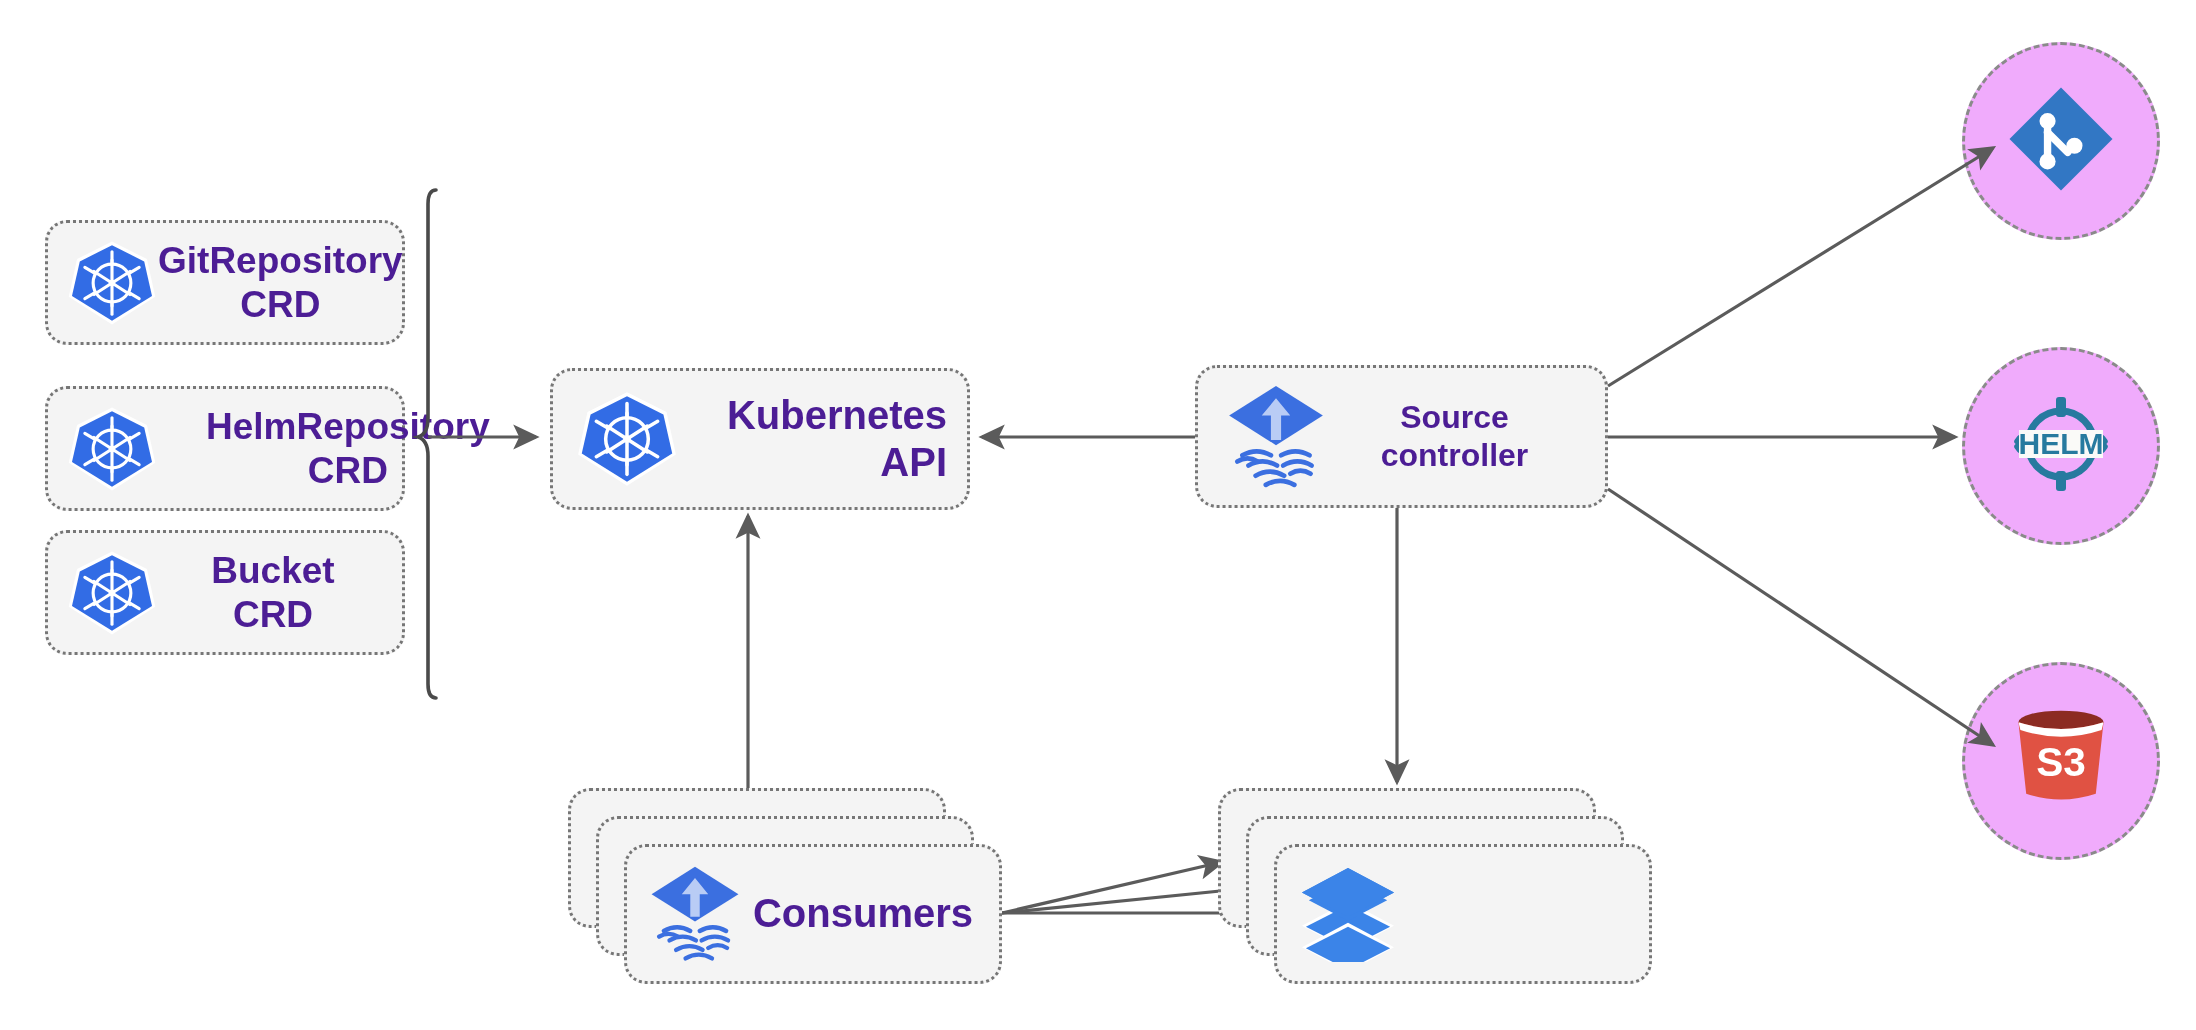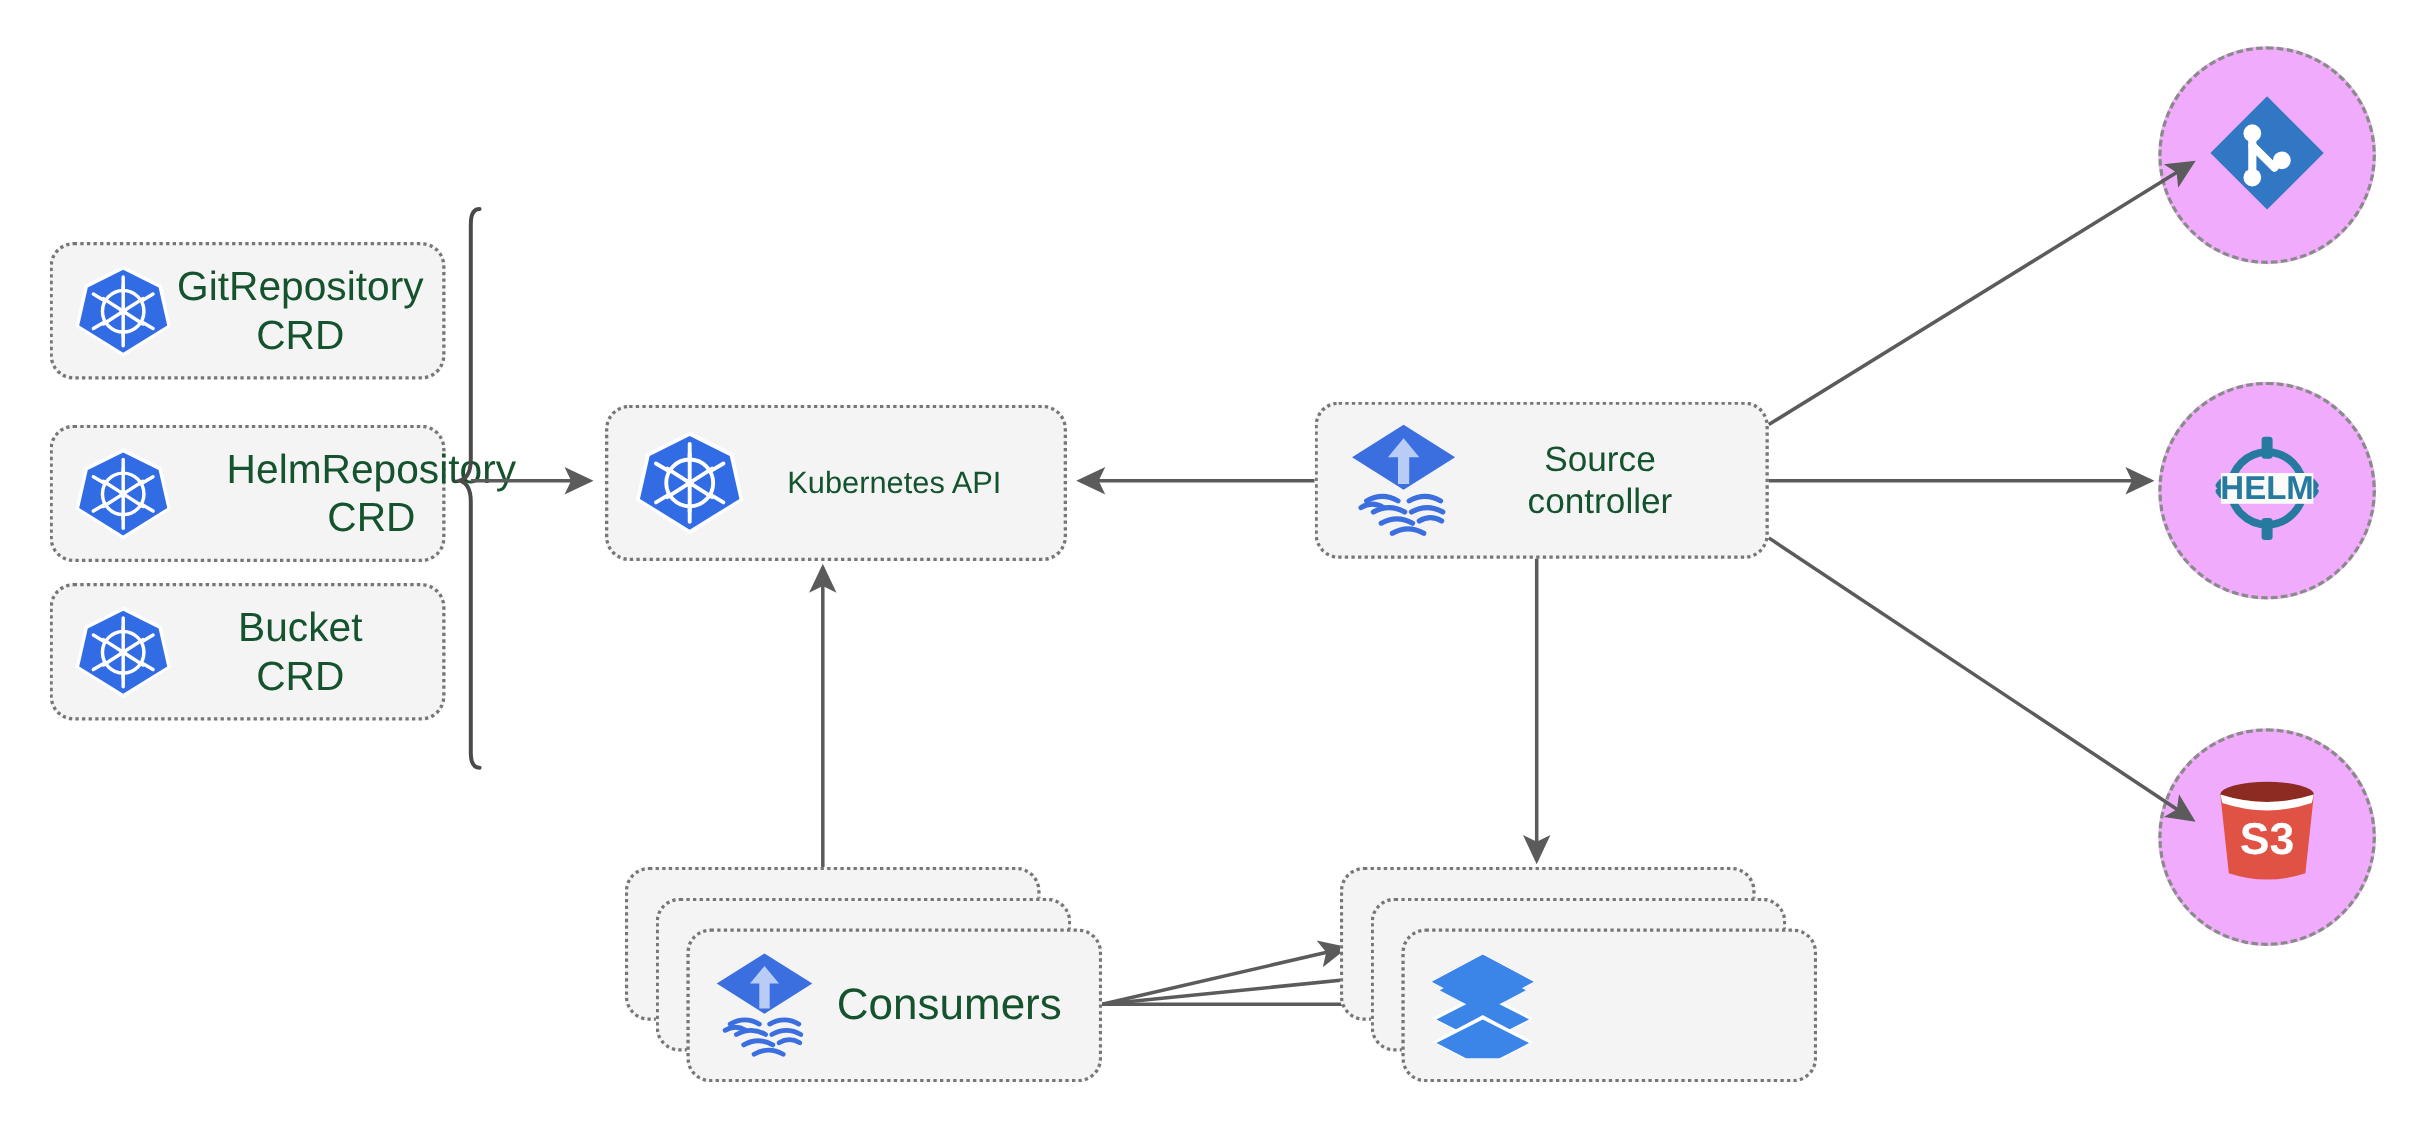--- a/index.html
+++ b/index.html
@@ -27,25 +27,26 @@
     border-radius: 22px;
     display: flex;
     align-items: center;
     justify-content: flex-start;
   }
   .node.ghost {
     background: #f4f4f4;
   }
   .node-label {
     font-size: 38px;
-    color: #14532d;
+    color: #4c1d95;
     line-height: 1.18;
     text-align: center;
     white-space: pre-line;
     flex: 1 1 auto;
+    font-weight: bold;
   }
   .node-icon {
     flex: 0 0 auto;
     display: flex;
     align-items: center;
     justify-content: center;
   }
   
   .crd {
     width: 360px;
@@ -192,21 +193,21 @@
           <line x1="50" y1="50" x2="30.5" y2="37.5"></line>
           <line x1="50" y1="29" x2="50" y2="16"></line>
           <line x1="68.5" y1="39.5" x2="79.5" y2="33"></line>
           <line x1="68.5" y1="60.5" x2="79.5" y2="67"></line>
           <line x1="50" y1="71" x2="50" y2="84"></line>
           <line x1="31.5" y1="60.5" x2="20.5" y2="67"></line>
           <line x1="31.5" y1="39.5" x2="20.5" y2="33"></line>
         </g>
       </svg>
     </span>
-    <span class="node-label" style="font-size:28px;">Kubernetes API</span>
+    <span class="node-label" style="font-size:40px;text-align:right;">Kubernetes API</span>
   </div>
 
   <div class="node" style="left:1195px; top:365px; width:413px; height:143px; padding:0 24px 0 26px;">
     <span class="node-icon" style="width:104px;height:110px;">
       <svg viewBox="0 0 100 108" width="104" height="110" aria-hidden="true">
         <polygon points="50,4 96,33 50,62 4,33" fill="#3b6fe0"></polygon>
         <path d="M50 16 L64 33 L55 33 L55 57 L45 57 L45 33 L36 33 Z" fill="#b9ccf5"></path>
         <g fill="none" stroke="#3b6fe0" stroke-width="4.6" stroke-linecap="round">
           <path d="M17 72 Q31 64 45 72"></path>
           <path d="M55 72 Q69 64 83 72"></path>

